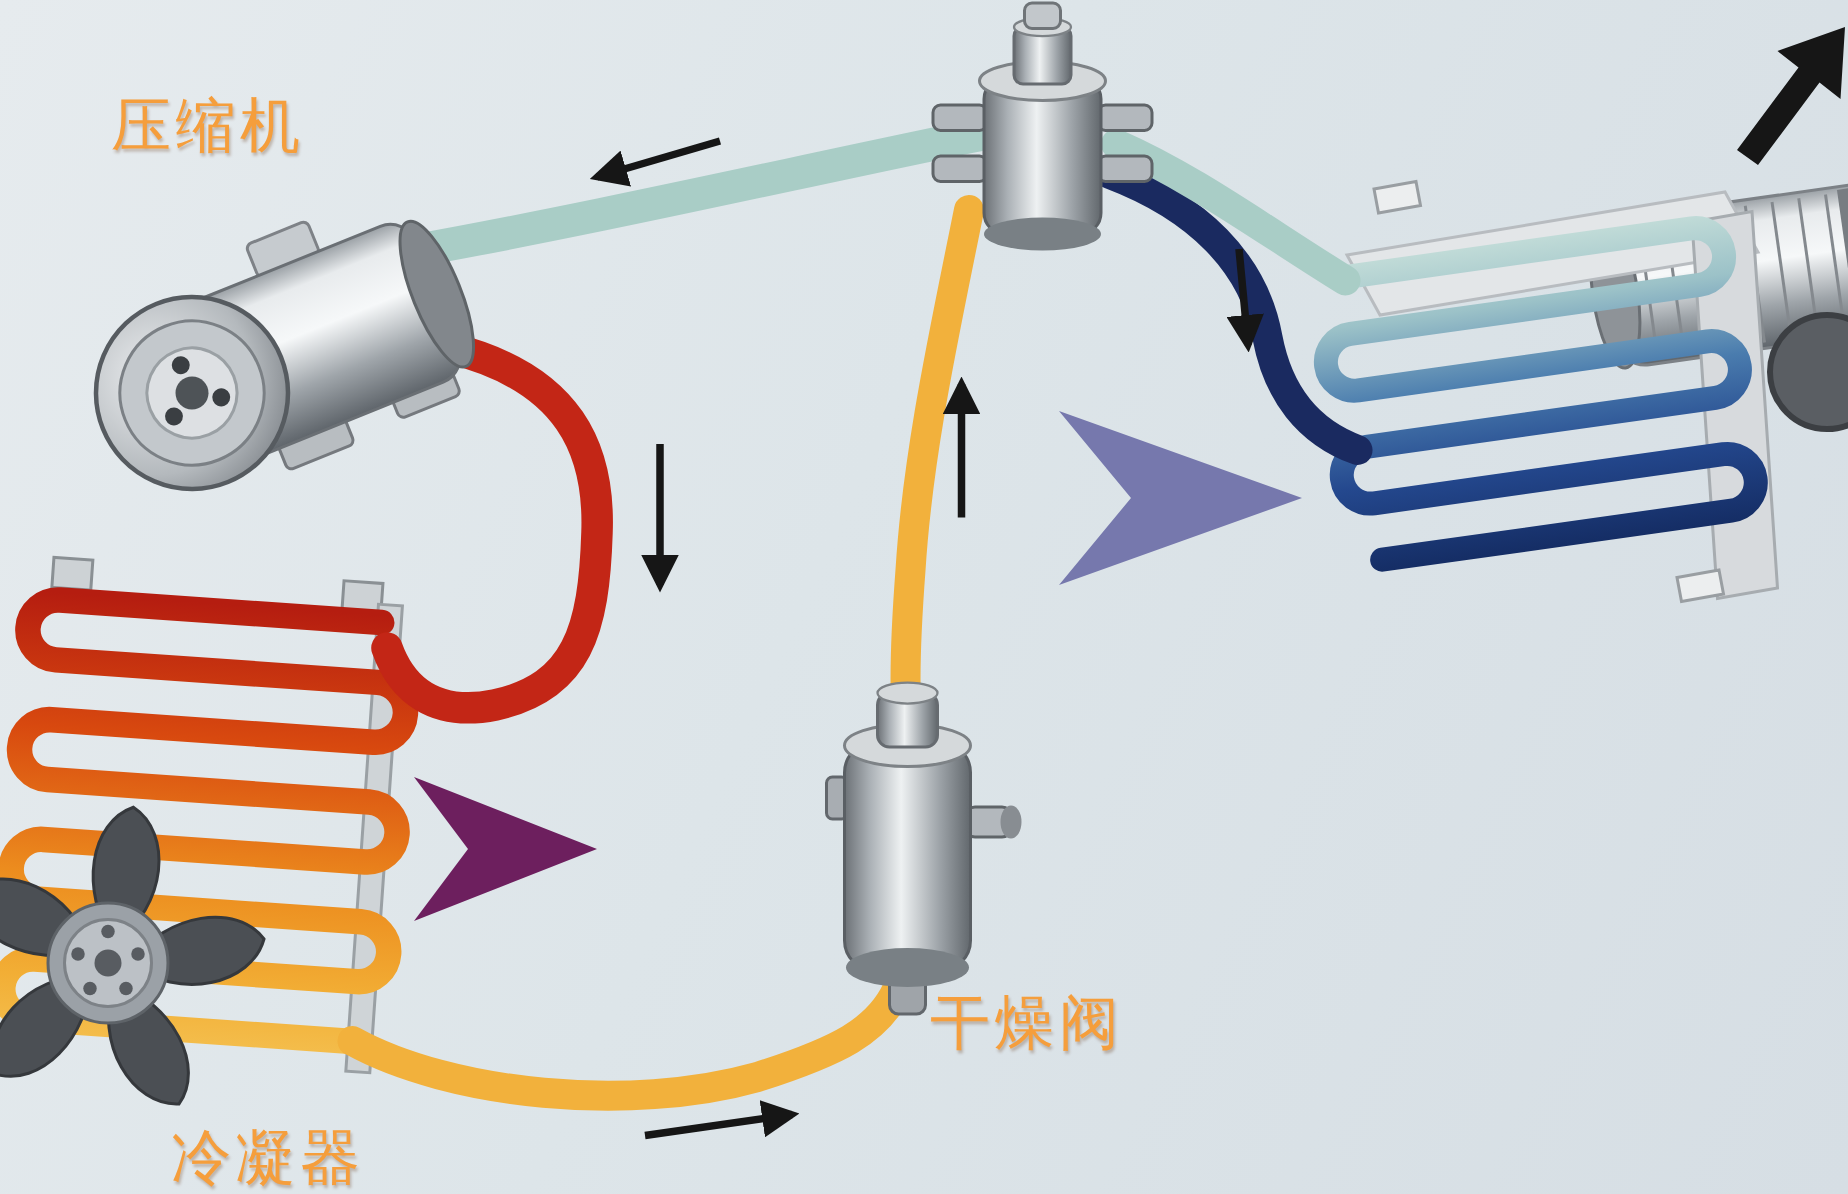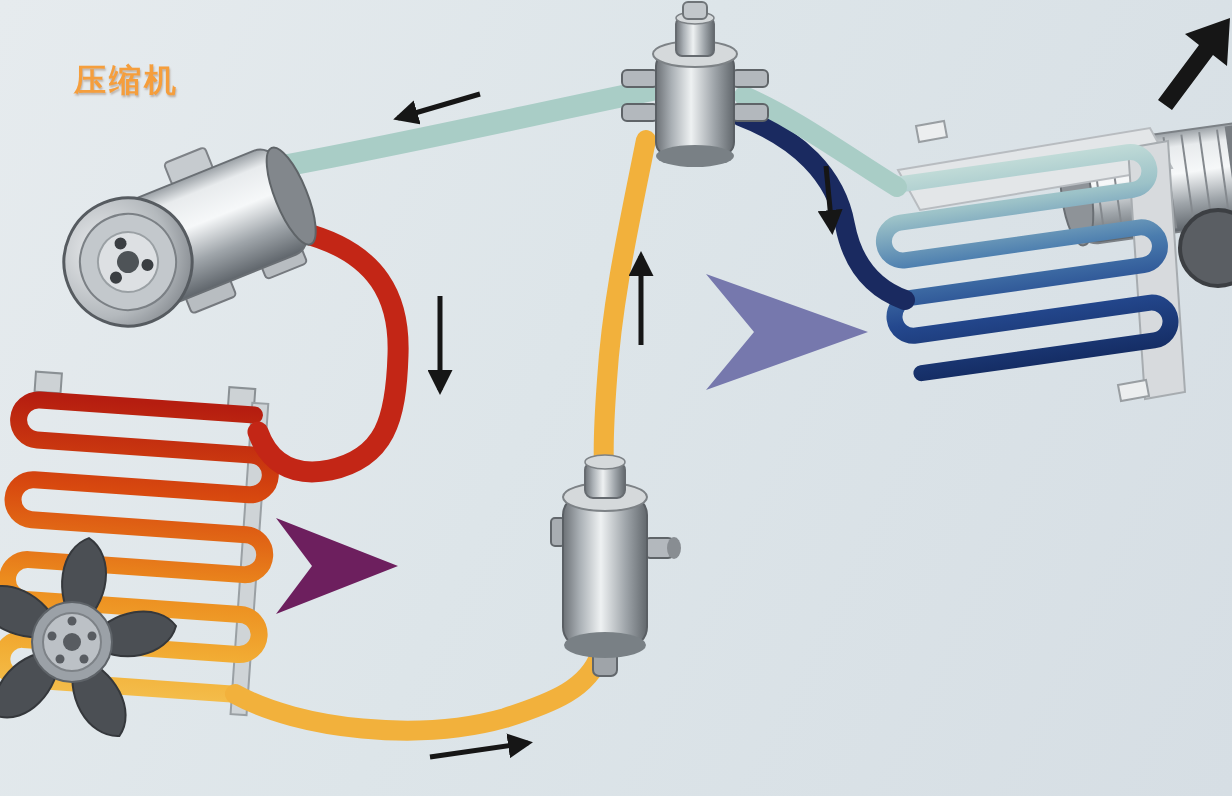--- a/index.html
+++ b/index.html
@@ -6,22 +6,22 @@
   #stage{
     position:relative;
     width:1232px;height:796px;
     overflow:hidden;
     background:linear-gradient(115deg,#e6ebee 0%,#dde5e9 45%,#d6dee4 100%);
     font-family:"Liberation Sans",sans-serif;
   }
   #stage svg{position:absolute;left:0;top:0;}
   .comp-label{
     position:absolute;
-    font-weight:bold;
-    font-size:32px;
+    font-weight:normal;
+    font-size:40px;
     line-height:1;
     color:#f59e3c;
     letter-spacing:3px;
     text-shadow:1px 2px 2px rgba(90,40,0,0.28);
     white-space:nowrap;
     user-select:none;
   }
   #label-compressor{left:74px;top:64px;}
   #label-evaporator{left:930px;top:430px;}
   #label-drier{left:620px;top:662px;}
@@ -194,13 +194,15 @@
       <path d="M 480 94 L 398 118" marker-end="url(#ah)"></path>
       <path d="M 440 296 L 440 390" marker-end="url(#ah)"></path>
       <path d="M 641 345 L 641 256" marker-end="url(#ah)"></path>
       <path d="M 826 166 L 832 230" marker-end="url(#ah)"></path>
       <path d="M 430 757 L 528 743" marker-end="url(#ah)"></path>
     </g>
     <polygon points="1230,18 1185,34 1199,45 1158,100 1172,110 1213,55 1227,66" fill="#161616"></polygon>
   </svg>
 
   <div id="label-compressor" class="comp-label">压缩机</div>
+  <div id="label-drier" class="comp-label">干燥阀</div>
+  <div id="label-condenser" class="comp-label">冷凝器</div>
 </div>
 
 </body></html>

